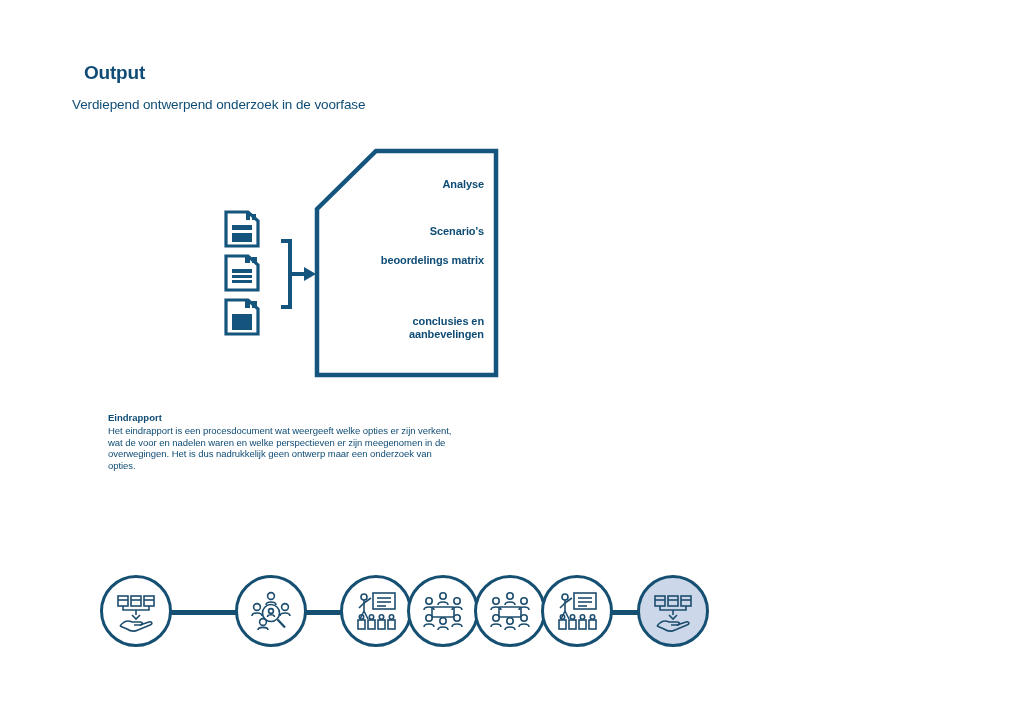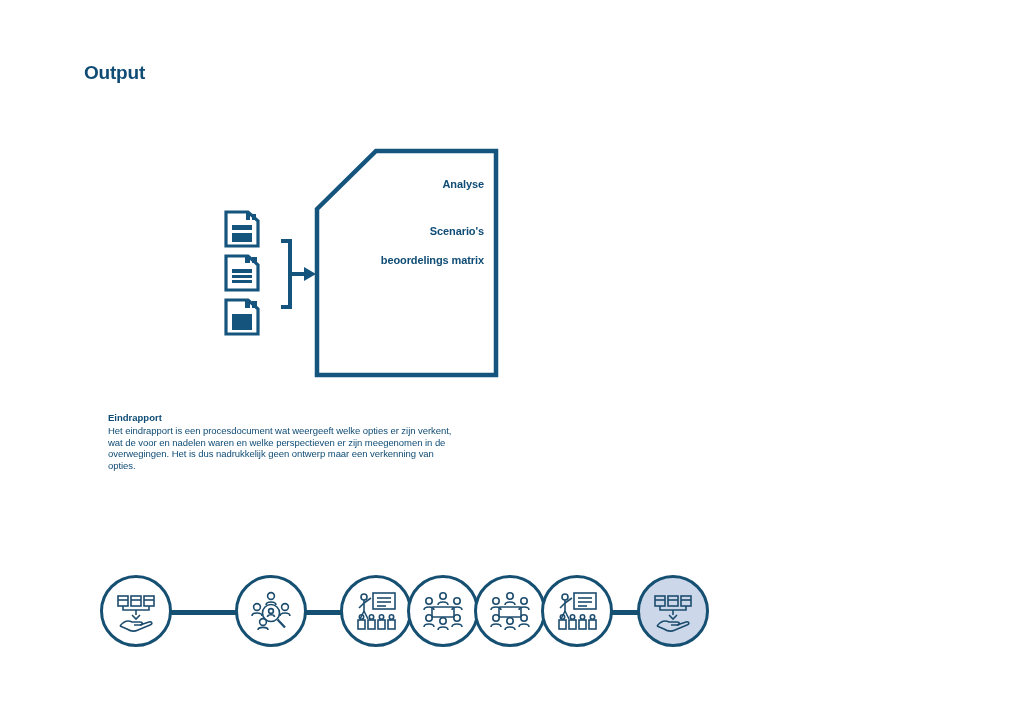--- a/index.html
+++ b/index.html
@@ -163,20 +163,21 @@
     display: block;
   }
 </style>
 </head>
 <body>
 
 <div id="canvas">
 
   <div id="header">
     <div id="page-title">Output</div>
+    <div id="page-subtitle">Verdiepend ontwerpend onderzoek in de voorfase</div>
   </div>
 
   <div id="doc-stack">
     <div class="doc-icon d1">
       <svg viewBox="0 0 36 38" width="36" height="38" xmlns="http://www.w3.org/2000/svg">
         <path d="M2 2 H24 L34 11 V36 H2 Z" fill="none" stroke="#15557d" stroke-width="3.2"></path>
         <rect x="22" y="2" width="4" height="8" fill="#15557d"></rect>
         <rect x="28" y="4" width="4" height="6" fill="#15557d"></rect>
         <rect x="8" y="15" width="20" height="5" fill="#15557d"></rect>
         <rect x="8" y="23" width="20" height="9" fill="#15557d"></rect>
@@ -213,25 +214,26 @@
   <div id="page-shape">
     <svg viewBox="0 0 200 230" width="200" height="230" xmlns="http://www.w3.org/2000/svg">
       <path d="M3 61 L62 3 H182 V227 H3 Z" fill="none" stroke="#15557d" stroke-width="4.5"></path>
     </svg>
   </div>
 
   <div id="page-shape-labels">
     <div class="shape-label l1">Analyse</div>
     <div class="shape-label l2">Scenario's</div>
     <div class="shape-label l3">beoordelings matrix</div>
+    <div class="shape-label l4">conclusies en aanbevelingen</div>
   </div>
 
   <div id="body-copy">
     <div id="body-heading">Eindrapport</div>
-    <div id="body-paragraph">Het eindrapport is een procesdocument wat weergeeft welke opties er zijn verkent, wat de voor en nadelen waren en welke perspectieven er zijn meegenomen in de overwegingen. Het is dus nadrukkelijk geen ontwerp maar een verkenning van opties.</div>
+    <div id="body-paragraph">Het eindrapport is een procesdocument wat weergeeft welke opties er zijn verkent, wat de voor en nadelen waren en welke perspectieven er zijn meegenomen in de overwegingen. Het is dus nadrukkelijk geen ontwerp maar een onderzoek van opties.</div>
   </div>
 
   <div id="timeline">
     <div id="timeline-track"></div>
 
     <div class="tl-node" style="left:0px;">
       <span class="tl-ico">
         <svg viewBox="0 0 44 44" width="44" height="44" xmlns="http://www.w3.org/2000/svg">
           <g fill="none" stroke="#1d4d6e" stroke-width="1.6">
             <rect x="4" y="7" width="10" height="10"></rect>

